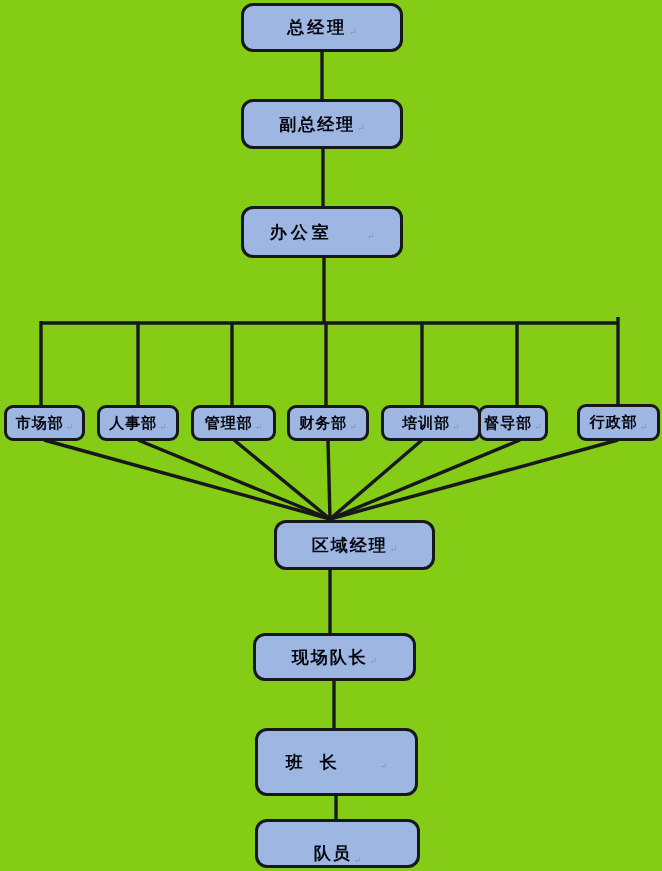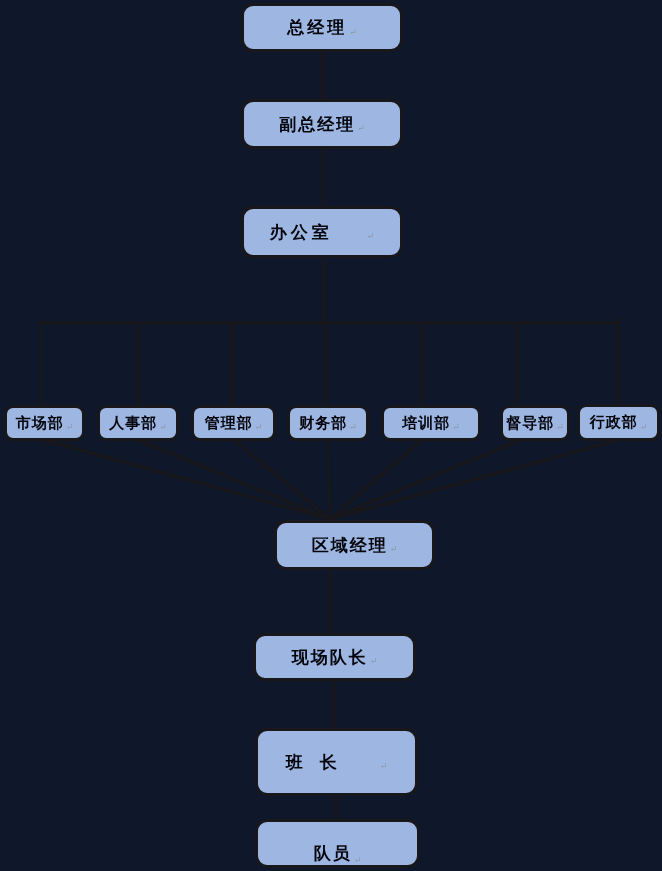--- a/index.html
+++ b/index.html
@@ -1,19 +1,19 @@
 <!DOCTYPE html>
 <html><head>
 <meta charset="utf-8">
 <style>
   html,body{margin:0;padding:0;background:#ffffff;}
   .stage{
     position:relative;
     width:662px;height:871px;
-    background:#0f172a;
+    background:#84cc16;
     overflow:hidden;
     font-family:"DejaVu Serif","Liberation Serif",serif;
   }
   .connectors{position:absolute;left:0;top:0;width:662px;height:871px;}
   .connectors line{stroke:#17171c;stroke-width:3.4;stroke-linecap:butt;}
   .node{
     position:absolute;box-sizing:border-box;
     background:#9DB7E2;
     border:3px solid #17171c;
     border-radius:12px;
@@ -27,21 +27,21 @@
   }
   .n1{left:241px;top:3px;width:162px;height:49px;font-size:17px;letter-spacing:3px;}
   .n2{left:241px;top:99px;width:162px;height:50px;font-size:17px;letter-spacing:2px;}
   .n3{left:241px;top:206px;width:162px;height:52px;font-size:17px;letter-spacing:4px;gap:32px;}
   .d{top:405px;height:36px;font-size:15px;letter-spacing:1px;border-radius:9px;}
   .d1{left:4px;width:81px;}
   .d2{left:97px;width:82px;}
   .d3{left:191px;width:85px;}
   .d4{left:287px;width:82px;}
   .d5{left:381px;width:100px;}
-  .d6{left:500px;width:70px;}
+  .d6{left:478px;width:70px;}
   .d7{left:577px;top:404px;width:83px;height:37px;}
   .n4{left:250px;top:520px;width:161px;height:50px;font-size:17px;letter-spacing:2px;margin-left:24px;}
   .n5{left:253px;top:633px;width:163px;height:48px;font-size:17px;letter-spacing:2px;}
   .n6{left:255px;top:728px;width:163px;height:68px;font-size:17px;gap:41px;}
   .n7{left:255px;top:819px;width:165px;height:49px;font-size:17px;letter-spacing:2px;align-items:flex-end;}
 </style>
 </head>
 <body>
 
 <div class="stage">

